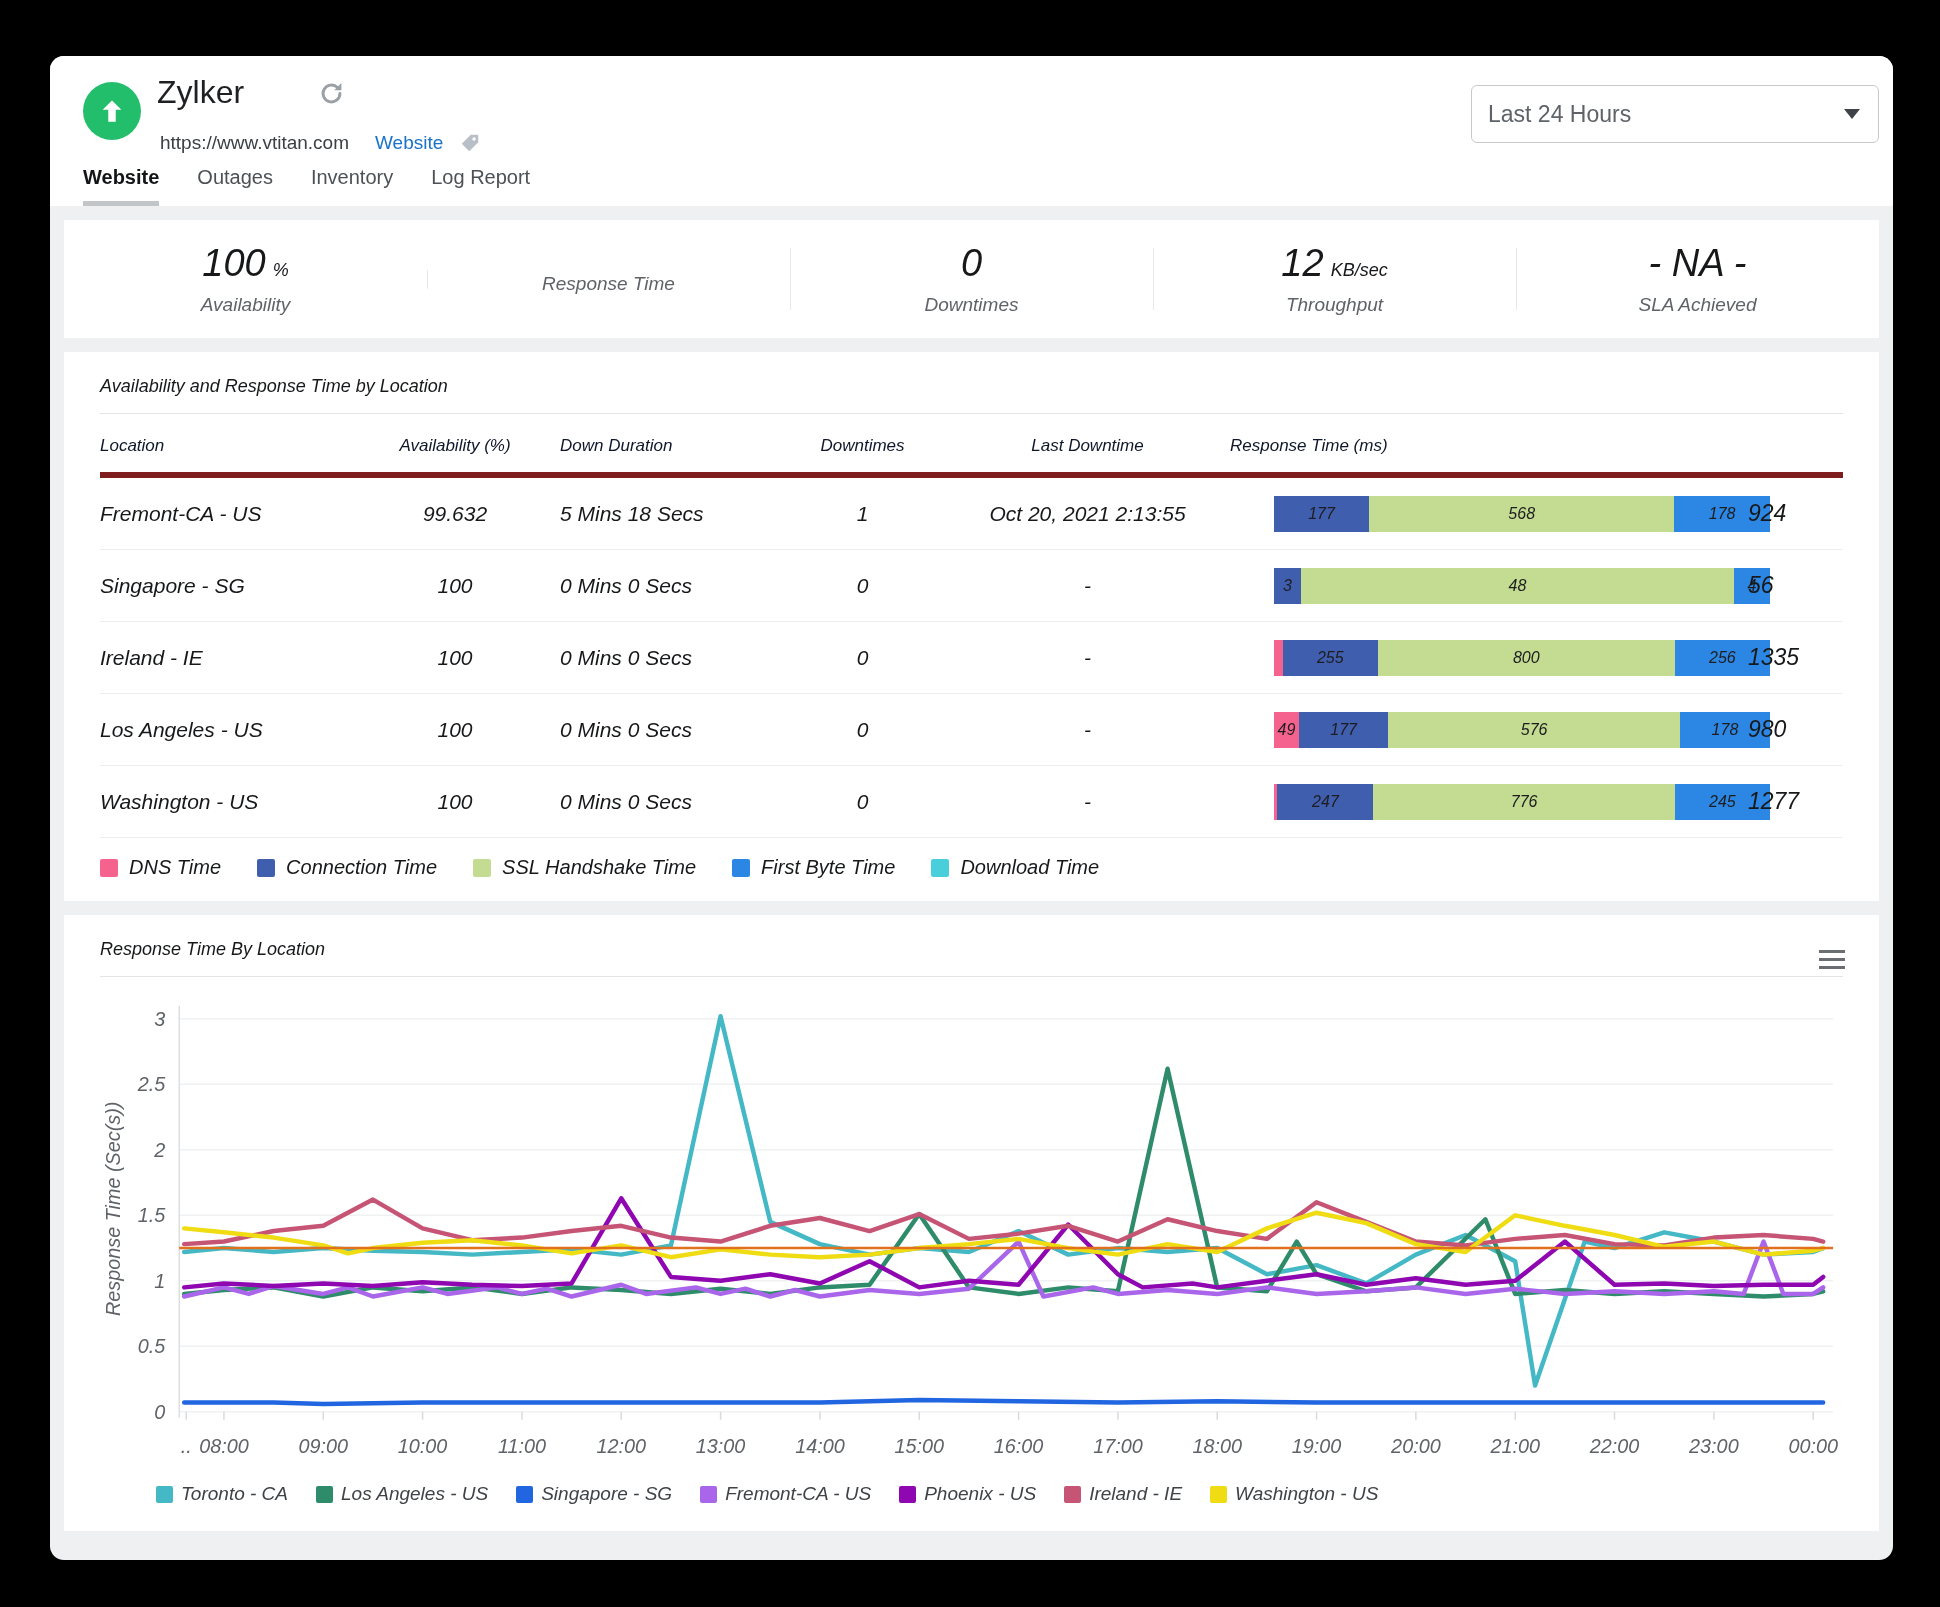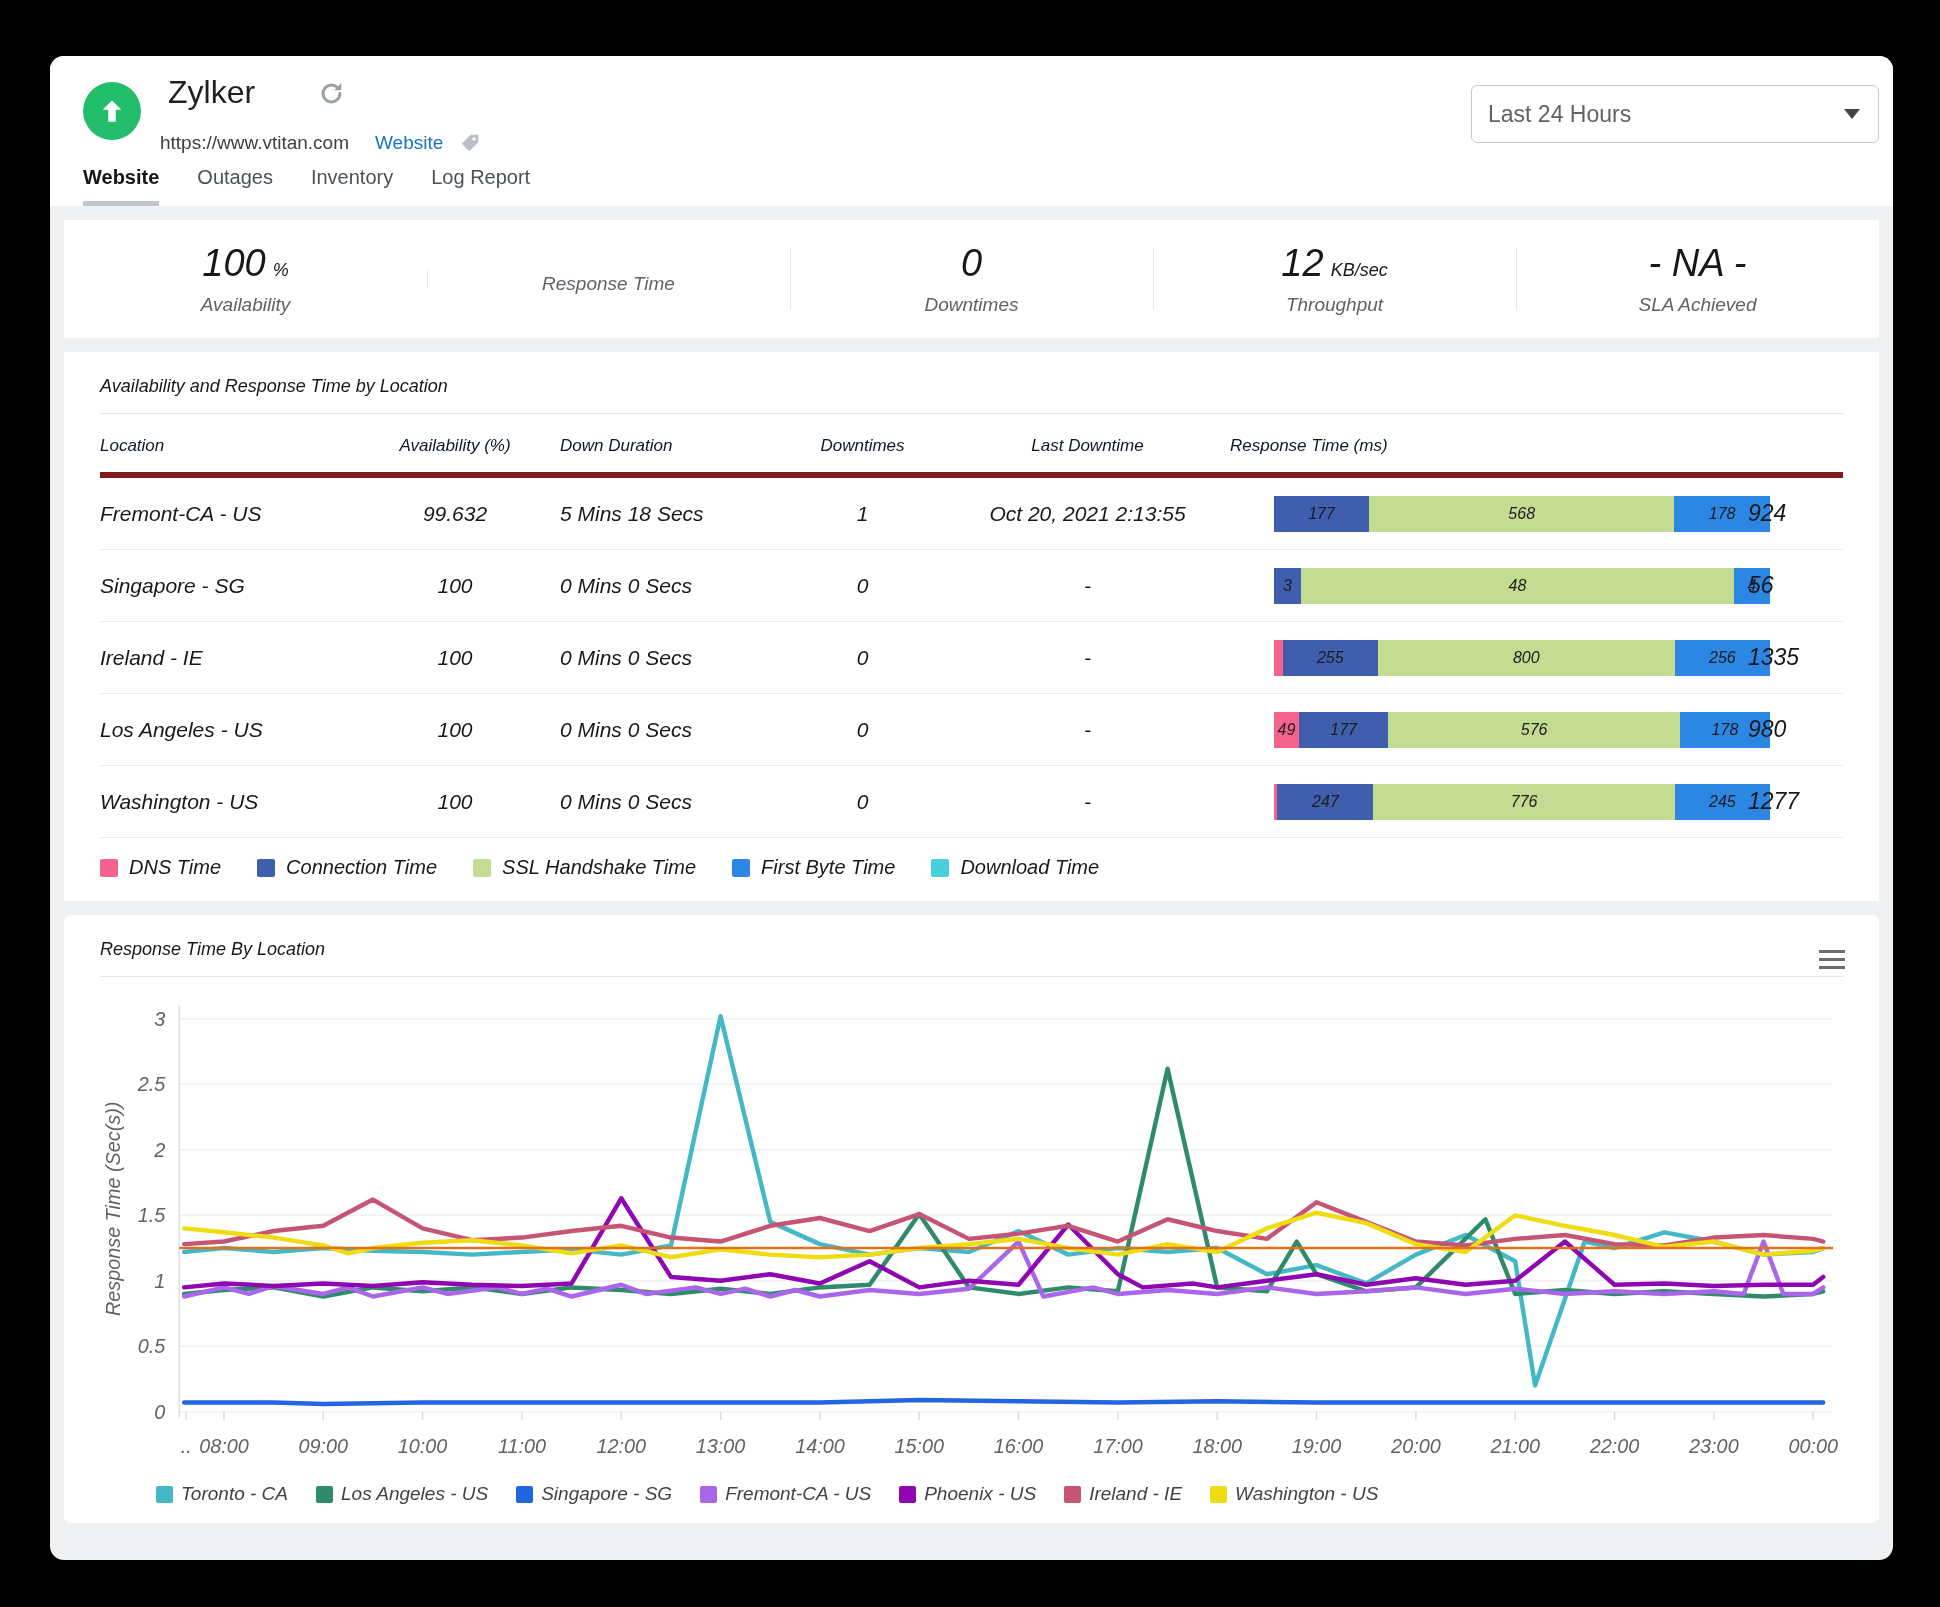--- a/index.html
+++ b/index.html
@@ -1,21 +1,21 @@
 <!DOCTYPE html>
 <html><head>
 <meta charset="utf-8">
 <style>
   html,body{margin:0;padding:0;}
   body{width:1940px;height:1607px;background:#000;font-family:"Liberation Sans",sans-serif;position:relative;overflow:hidden;}
   .panel{position:absolute;left:50px;top:56px;width:1843px;height:1504px;background:#eef0f2;border-radius:14px;overflow:hidden;}
   
   .header{position:relative;background:#fff;height:150px;}
   .logo{position:absolute;left:33px;top:26px;width:58px;height:58px;border-radius:50%;background:#23be6b;display:flex;align-items:center;justify-content:center;}
-  .app-title{position:absolute;left:118px;top:18px;font-size:32px;color:#1f2023;}
+  .app-title{position:absolute;left:107px;top:18px;font-size:32px;color:#1f2023;}
   .refresh{position:absolute;left:268px;top:24px;}
   .url-row{position:absolute;left:110px;top:76px;font-size:19px;color:#3c4043;display:flex;align-items:center;}
   .weblink{color:#1a73c8;margin-left:26px;cursor:pointer;text-decoration:none;}
   .tagicon{margin-left:16px;display:inline-flex;}
   .tab-bar{position:absolute;left:33px;bottom:0;display:flex;gap:38px;font-size:20px;color:#4c5156;}
   .tab{padding-bottom:12px;cursor:pointer;}
   .tab.active{color:#141517;font-weight:700;border-bottom:5px solid #c3c6c9;}
   .dropdown{position:absolute;left:1421px;top:29px;width:408px;height:58px;border:1px solid #c6c9cc;border-radius:6px;display:flex;align-items:center;justify-content:space-between;padding:0 18px 0 16px;font-size:23px;color:#5f6368;box-sizing:border-box;background:#fff;cursor:pointer;}
   .caret{width:0;height:0;border-left:8px solid transparent;border-right:8px solid transparent;border-top:10px solid #3f4347;}
   
@@ -31,21 +31,21 @@
   .thead{display:grid;grid-template-columns:250px 210px 220px 165px 285px 1fr 95px;padding:22px 0 16px 0;color:#0f172a;font-size:17px;border-bottom:6px solid #7f1d1d;}
   .trow{display:grid;grid-template-columns:250px 210px 220px 165px 285px 1fr 95px;align-items:center;height:71px;border-bottom:1px solid #ededee;font-size:21px;color:#17181a;}
   .c-center{text-align:center;}
   .bar{display:flex;height:36px;width:calc(100% - 22px);margin-left:44px;}
   .bar span{display:flex;align-items:center;justify-content:center;font-size:16px;color:#1d1d1f;overflow:hidden;white-space:nowrap;}
   .total{font-size:23px;}
   .seg-legend{display:flex;gap:36px;padding:18px 0 6px 0;font-size:20px;color:#17181a;align-items:center;}
   .legend-item{display:flex;align-items:center;}
   .swatch{width:18px;height:18px;border-radius:2px;margin-right:11px;flex:none;}
   
-  .chart-card{position:relative;margin-bottom:9px;padding-bottom:8px;border-radius:7px;}
+  .chart-card{position:relative;margin-bottom:9px;}
   .hamburger{position:absolute;right:34px;top:30px;cursor:pointer;}
   .hamburger i{display:block;width:26px;height:3px;background:#6a6e72;margin:5px 0;}
   .chart-card svg{display:block;width:100%;height:auto;margin-top:4px;}
   .chart-legend{display:flex;gap:28px;align-items:center;padding:2px 0 10px 56px;font-size:19px;color:#3f4347;flex-wrap:wrap;}
   .chart-legend .swatch{width:17px;height:17px;margin-right:8px;border-radius:2px;}
 </style>
 </head>
 <body>
 
 <div class="panel">

